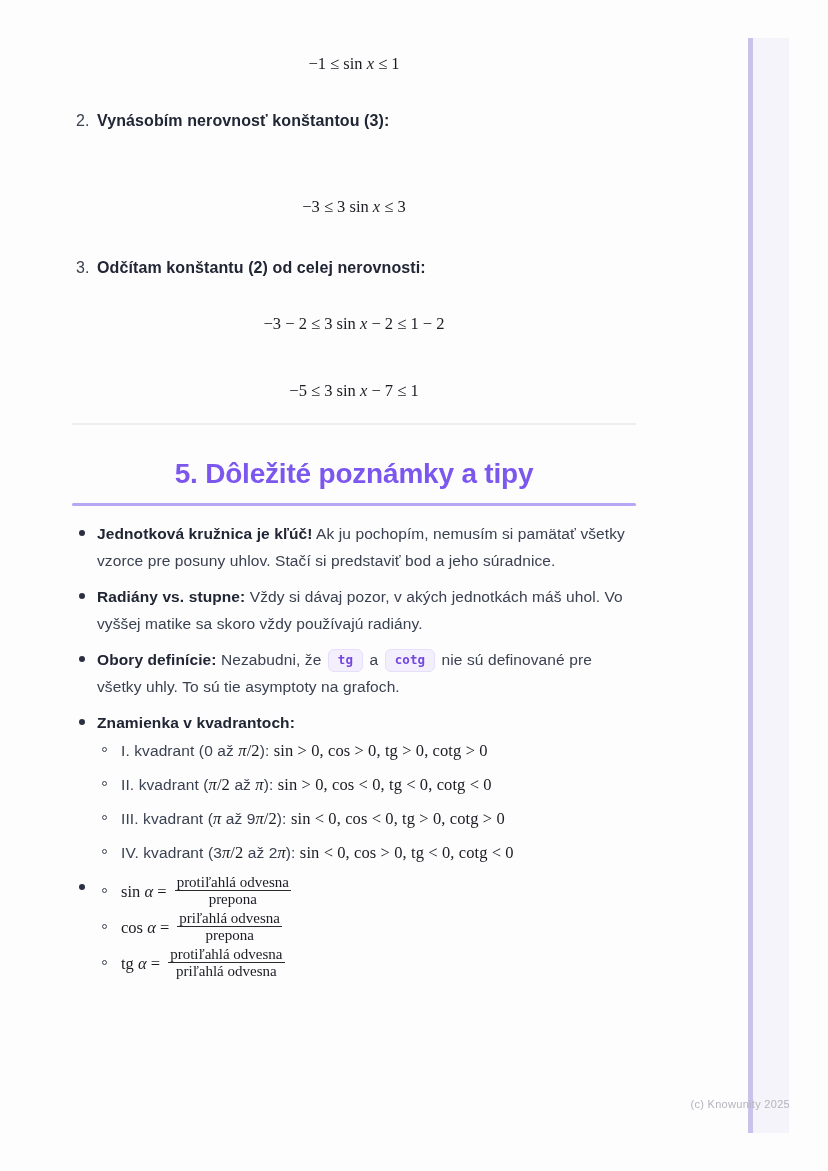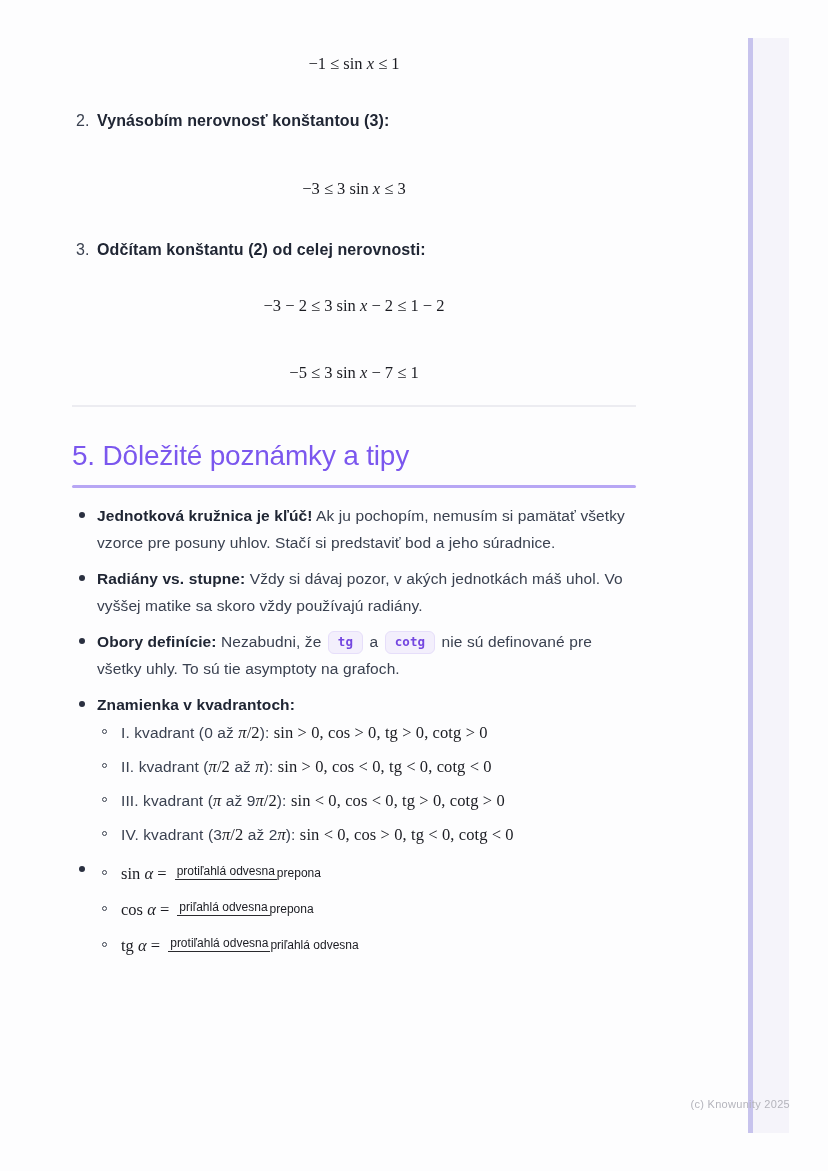--- a/index.html
+++ b/index.html
@@ -32,42 +32,42 @@
   }
   
   .formula{
     text-align:center;
     font-family:"Liberation Serif","DejaVu Serif",serif;
     font-size:17.5px;line-height:26px;color:var(--math);
     white-space:pre;
   }
   .fml-1{margin-top:50px;}
   .fml-2{margin-top:28px;}
-  .fml-3{margin-top:40px;}
+  .fml-3{margin-top:58px;}
   .fml-4{margin-top:28px;}
   .fml-5{margin-top:40px;}
   
   .step{position:relative;padding-left:25px;line-height:28px;font-size:16px;}
   .step-2{margin-top:30px;}
   .step-3{margin-top:34px;}
   .step-num{position:absolute;left:4px;color:var(--text);font-weight:400;}
   .step-label{font-weight:700;color:var(--text_bold);letter-spacing:.1px;}
   
   .conclusion{
     margin-top:26px;padding-left:25px;
     font-size:15.5px;line-height:28px;color:var(--text);
     white-space:pre;
   }
   .conclusion .m,.conclusion .mi{font-size:16.5px;}
   
   .divider{margin-top:19px;height:2px;background:var(--divider);border:none;}
   .section-title{
     margin-top:30px;
-    font-size:28px;line-height:38px;font-weight:400;
-    color:var(--accent);letter-spacing:-.2px;
+    font-size:28px;line-height:38px;font-weight:700;
+    color:var(--accent);letter-spacing:-.2px;text-align:center;
   }
   .title-underline{margin-top:10px;height:3px;background:var(--accent_underline);border-radius:2px;}
   
   .tips{margin-top:14px;list-style:none;}
   .tip{position:relative;padding-left:25px;margin-bottom:9px;}
   .tip-text{font-size:15.5px;line-height:27px;white-space:pre;letter-spacing:.1px;}
   .dot{
     position:absolute;left:7px;top:10px;
     width:6px;height:6px;border-radius:50%;background:#2a3040;
   }
@@ -92,23 +92,23 @@
     border:1.6px solid #3c4350;background:transparent;
   }
   
   .frac-row{display:flex;align-items:center;height:34px;margin-bottom:2px;}
   .frac-row .circle{top:14px;}
   .frac-lead{
     font-family:"Liberation Serif","DejaVu Serif",serif;
     font-size:16.5px;color:var(--math);white-space:pre;
   }
   .frac{
-    display:inline-flex;flex-direction:row;align-items:center;
-    font-family:Liberation Sans, sans-serif;
-    font-size:12px;line-height:14px;color:var(--math);
+    display:inline-flex;flex-direction:column;align-items:center;
+    font-family:Liberation Serif, serif;
+    font-size:15px;line-height:14px;color:var(--math);
     margin-left:4px;transform:translateY(-1px);
   }
   .frac .num{border-bottom:1px solid #2a2a2e;padding:0 2px 1px;}
   .frac .den{padding-top:1px;}
   
   .scroll-line{
     position:absolute;left:748px;top:38px;width:5px;height:1095px;
     background:var(--scrollbar);
   }
   .scroll-panel{

